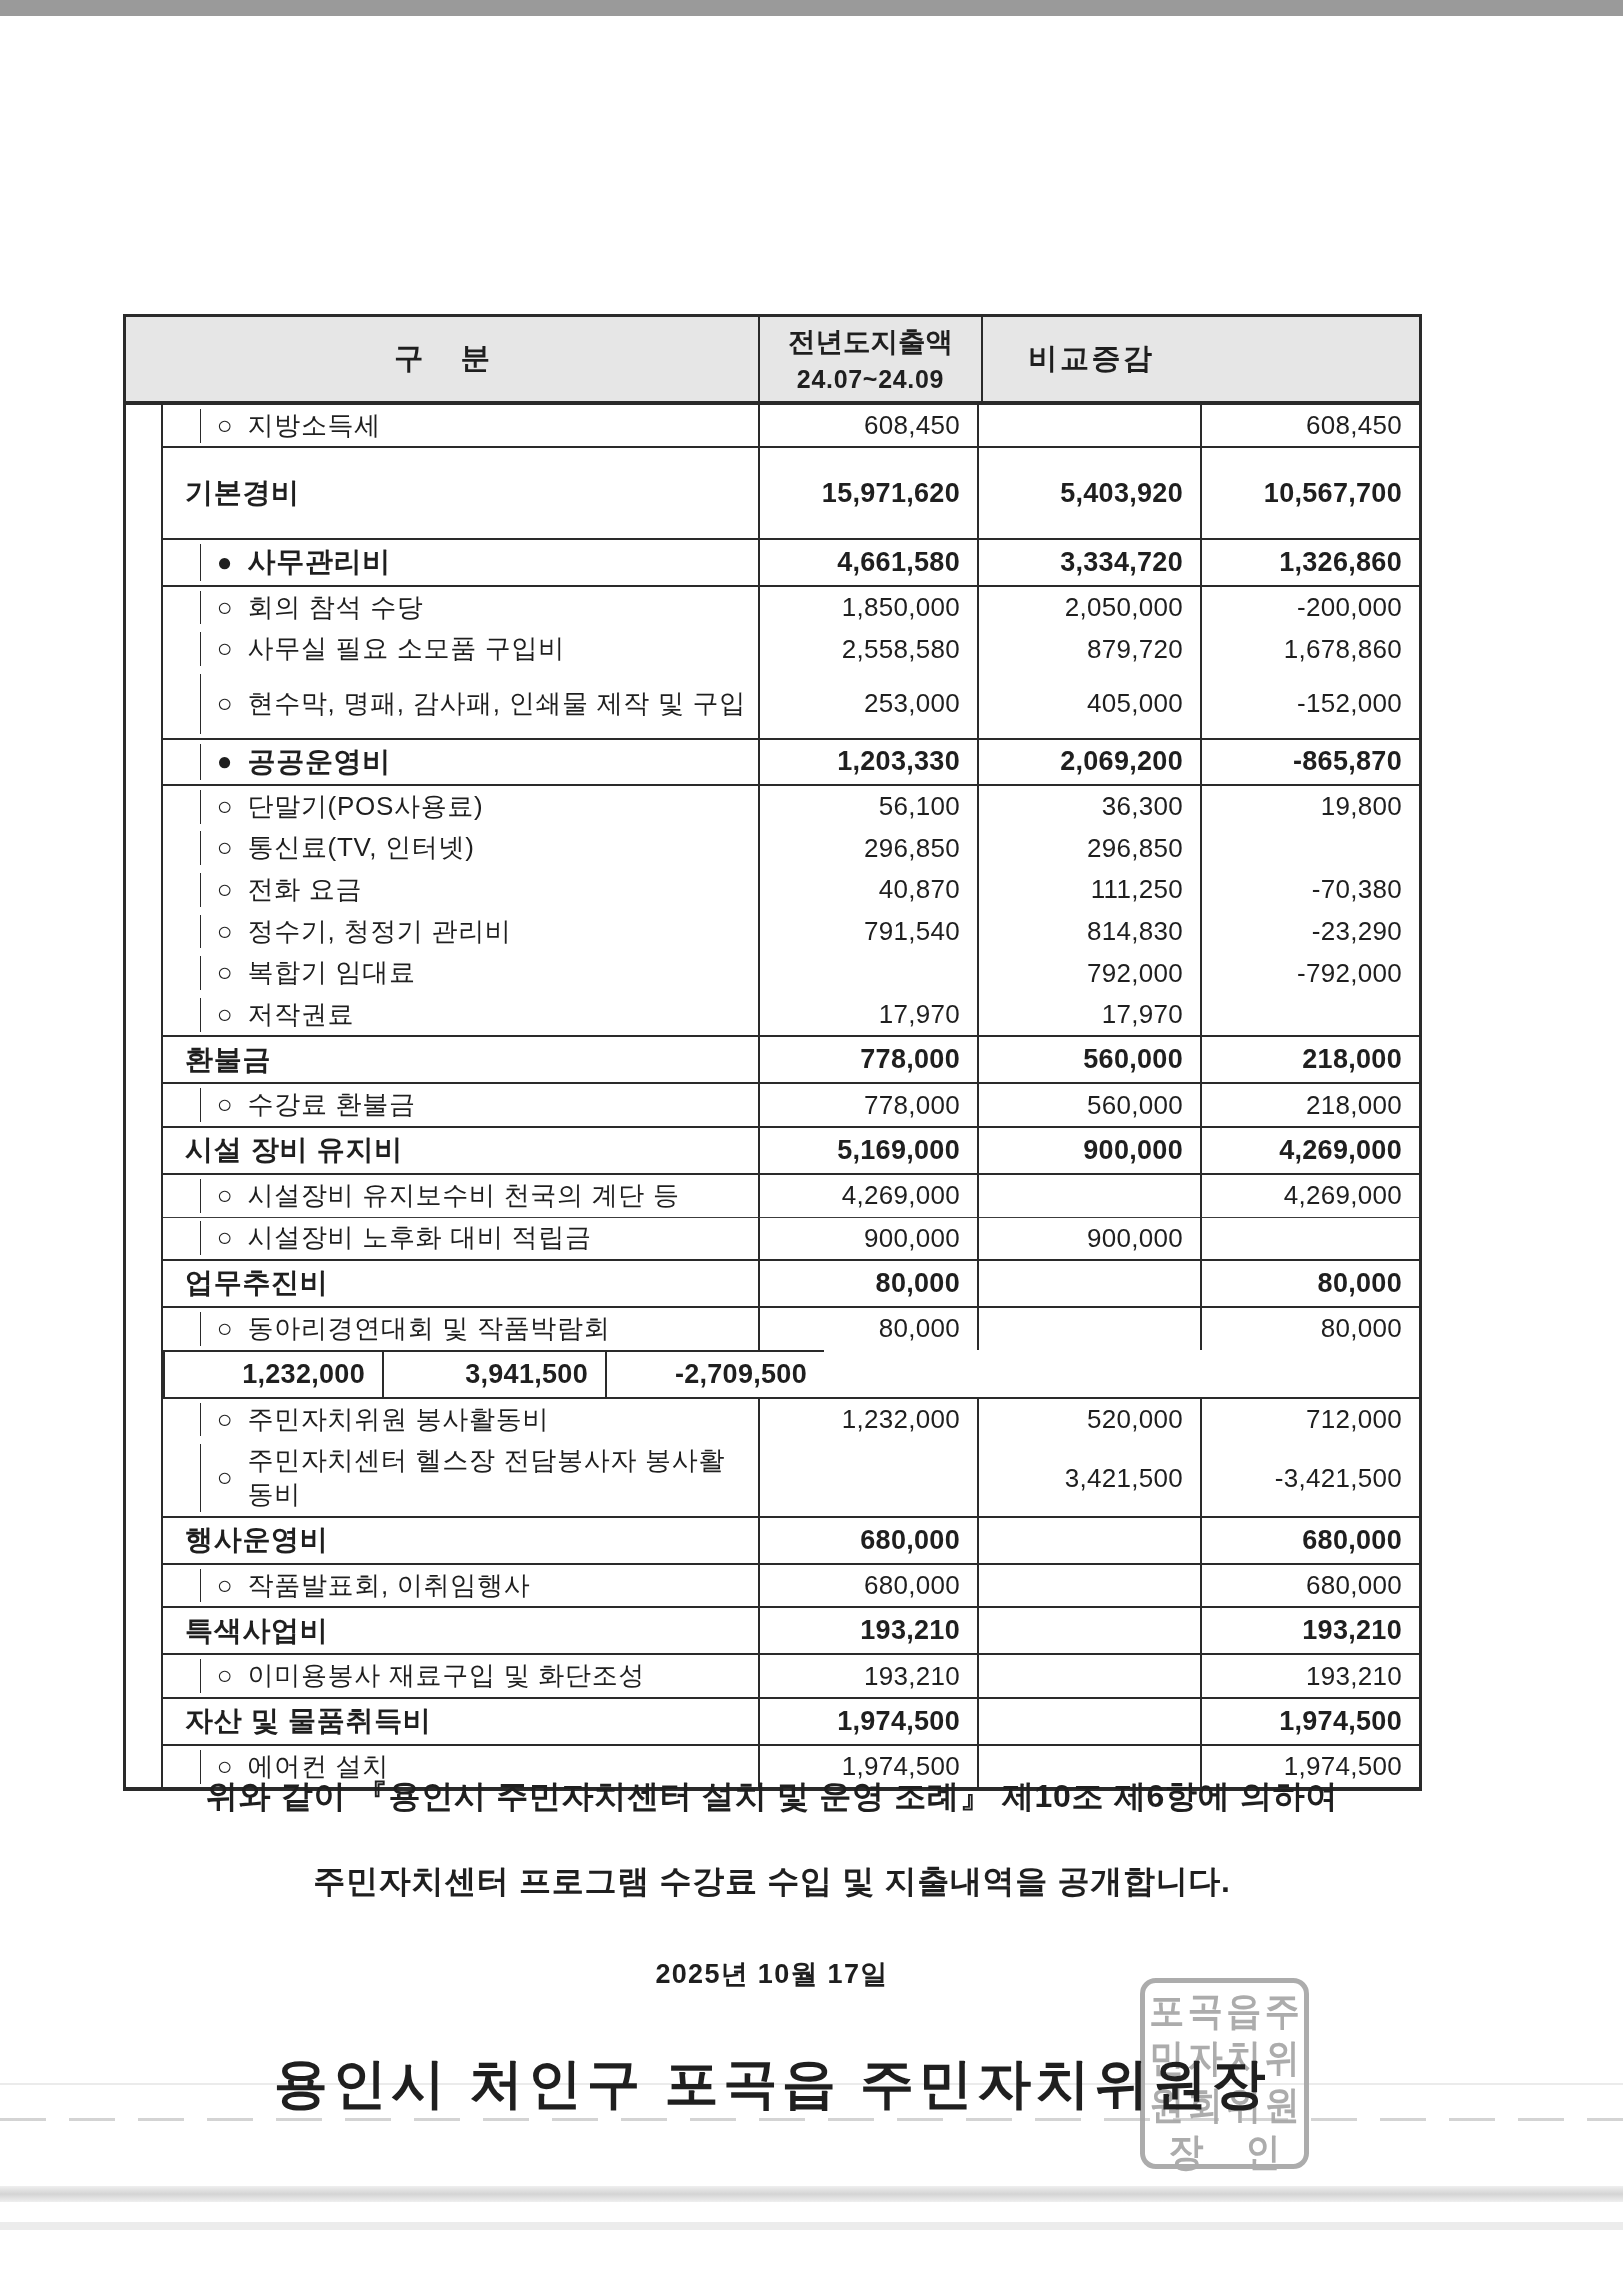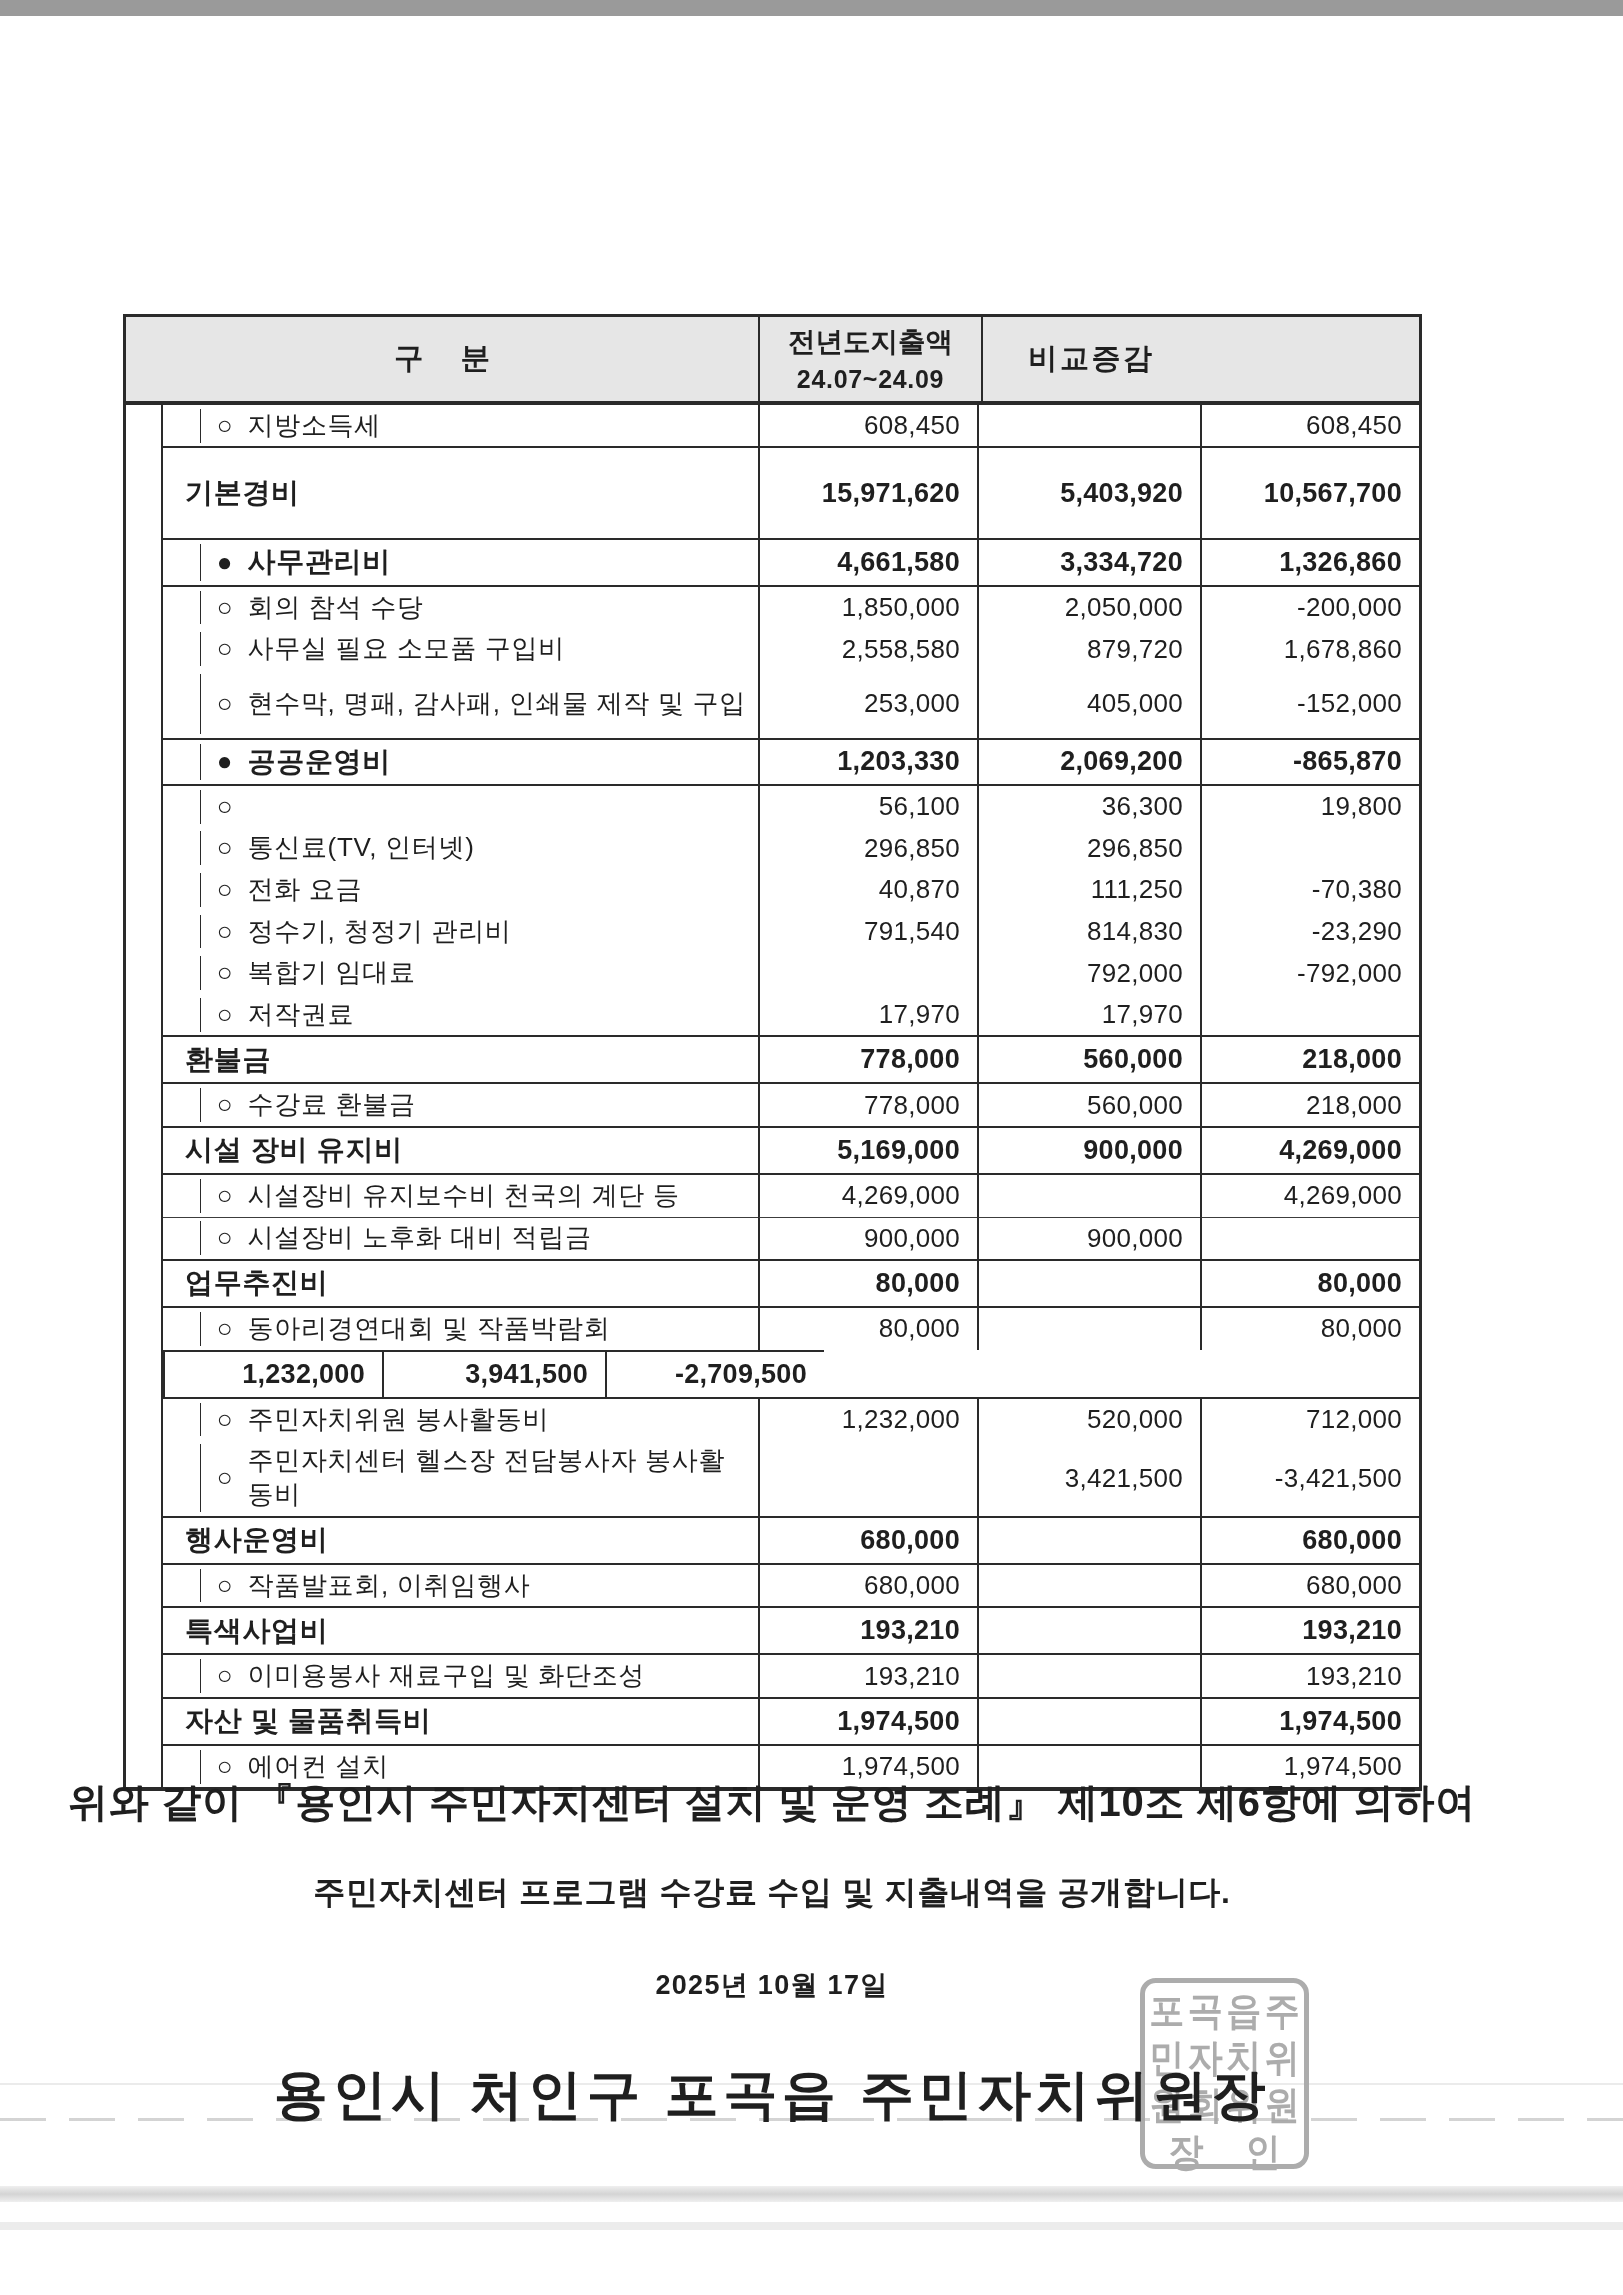--- a/index.html
+++ b/index.html
@@ -59,21 +59,21 @@
   .row.bold .lbl{ font-weight:700; font-size:28px; }
   .row.bold .num{ font-weight:700; font-size:27px;padding-left:12px; }
   .rule-line .cat, .rule-line .num{ border-top:2.6px solid var(--line); }
   .rule-thin .cat, .rule-thin .num{ border-top:1.3px solid #3c3c3c; }
 
   
   .footer{
     position:absolute; left:26px; top:1759px; width:1492px;
     text-align:center; font-weight:700; color:var(--ink);
   }
-  .f-line1{ font-size:40px; letter-spacing:0.7px; }
+  .f-line1{ font-size:32px; letter-spacing:0.7px; }
   .f-line2{ font-size:32px; margin-top:41px; letter-spacing:0.7px; }
   .f-date{ font-size:27px; margin-top:52px; letter-spacing:1.3px; }
   .f-signer{ position:relative; z-index:2; font-size:54px; margin-top:56px; letter-spacing:4.6px; }
 
   
   .stamp{
     position:absolute; left:1140px; top:1962px; width:169px; height:191px;
     border:5.9px solid var(--stamp); border-radius:15.7px; z-index:1; opacity:0.92;
     display:flex; flex-direction:column; justify-content:space-around; padding:5.2px 2.6px;
   }
@@ -179,20 +179,21 @@
           </div>
           <div class="num n0">1,203,330</div>
           <div class="num n1">2,069,200</div>
           <div class="num n2">-865,870</div>
         </div>
         <div class="row rule-line sub">
           <div class="cA"></div>
           <div class="cat">
             <div class="spacer"></div>
             <span class="bullet">○</span>
+            <span class="lbl">단말기(POS사용료)</span>
           </div>
           <div class="num n0">56,100</div>
           <div class="num n1">36,300</div>
           <div class="num n2">19,800</div>
         </div>
         <div class="row rule-none sub">
           <div class="cA"></div>
           <div class="cat">
             <div class="spacer"></div>
             <span class="bullet">○</span>

